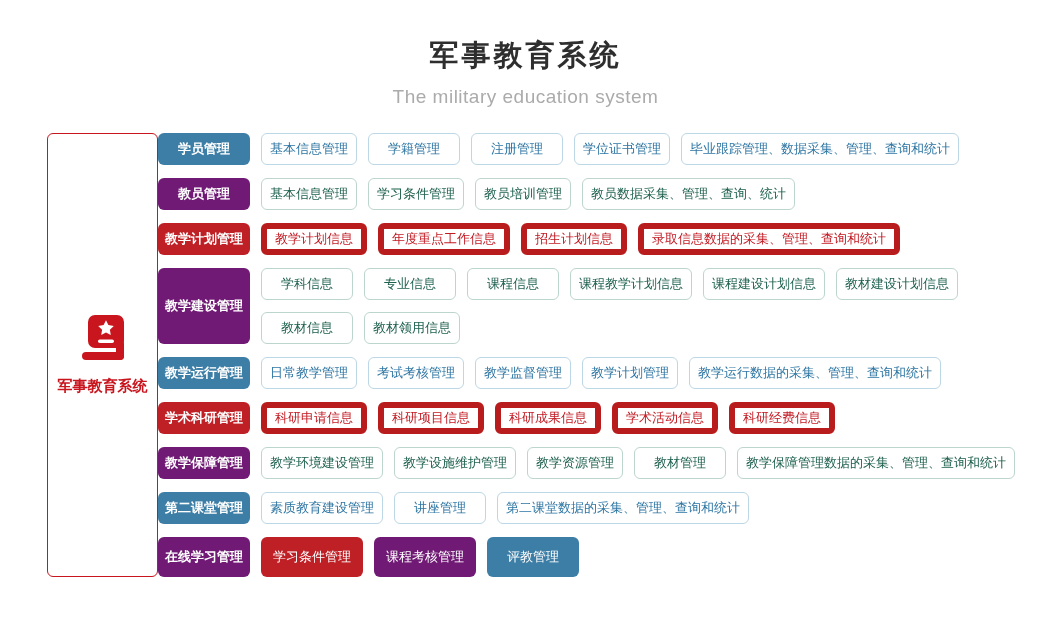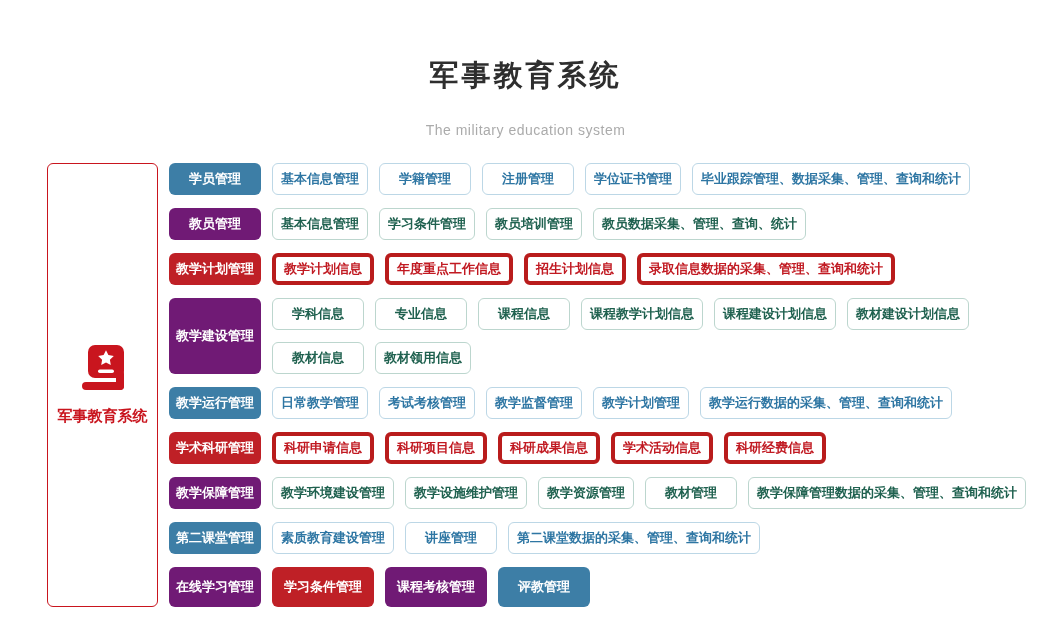--- a/index.html
+++ b/index.html
@@ -1,57 +1,57 @@
 <!DOCTYPE html>
 <html><head>
 <meta charset="utf-8">
 <style>
   html,body{margin:0;padding:0;}
   body{
     width:1051px;height:636px;background:#ffffff;overflow:hidden;
     font-family:"Liberation Sans","DejaVu Sans",sans-serif;
   }
-  .page{padding-top:56px;}
+  .page{padding-top:36px;}
   .title{
     text-align:center;font-size:29px;font-weight:bold;color:#2e2e2e;
     letter-spacing:3px;margin:0;
   }
   .subtitle{
-    text-align:center;font-size:14px;color:#ababab;margin-top:26px;letter-spacing:.5px;
+    text-align:center;font-size:19px;color:#ababab;margin-top:10px;letter-spacing:.5px;
   }
   .content{display:flex;align-items:stretch;margin:25px 0 0 47px;}
   .sidebar{
     width:111px;box-sizing:border-box;flex:0 0 auto;
     border:1px solid #c9151e;border-radius:6px;background:#fff;
     display:flex;flex-direction:column;align-items:center;justify-content:center;gap:13px;
   }
   .sidebar-label{color:#c9151e;font-weight:bold;font-size:15px;}
-  .rows{display:flex;flex-direction:column;gap:13px;margin-left:11px;}
+  .rows{display:flex;flex-direction:column;gap:13px;}
   .row{display:flex;align-items:stretch;}
   .cat{
     width:92px;flex:0 0 auto;min-height:32px;border-radius:6px;
     color:#fff;font-size:13px;font-weight:bold;
     display:flex;align-items:center;justify-content:center;text-align:center;
     cursor:pointer;
   }
   .lines{display:flex;flex-direction:column;gap:12px;margin-left:11px;justify-content:center;}
   .line{display:flex;gap:11px;}
   .item{
     min-height:32px;min-width:92px;box-sizing:border-box;border-radius:6px;
-    background:#fff;font-size:13px;font-weight:bold;
+    background:#fff;font-size:13px;font-weight:normal;
     display:flex;align-items:center;justify-content:center;
     padding:0 8px;white-space:nowrap;cursor:pointer;
   }
   .item.big{min-height:40px;padding:0 12px;color:#fff;}
   .fill-blue{background:#3d7ea6;}
   .fill-green{background:#701a75;}
   .fill-red{background:#bf2026;}
   .line-blue{border:1px solid #bcd7e6;color:#2e76a3;}
   .line-green{border:1px solid #bcd6ce;color:#1f614f;}
-  .line-red{border:4px solid #b91c1c;color:#c11a22;}
+  .line-red{border:6px solid #b91c1c;color:#c11a22;}
 </style>
 </head>
 <body>
 
 <div class="page">
   <h1 class="title">军事教育系统</h1>
   <div class="subtitle">The military education system</div>
 
   <div class="content">
 

